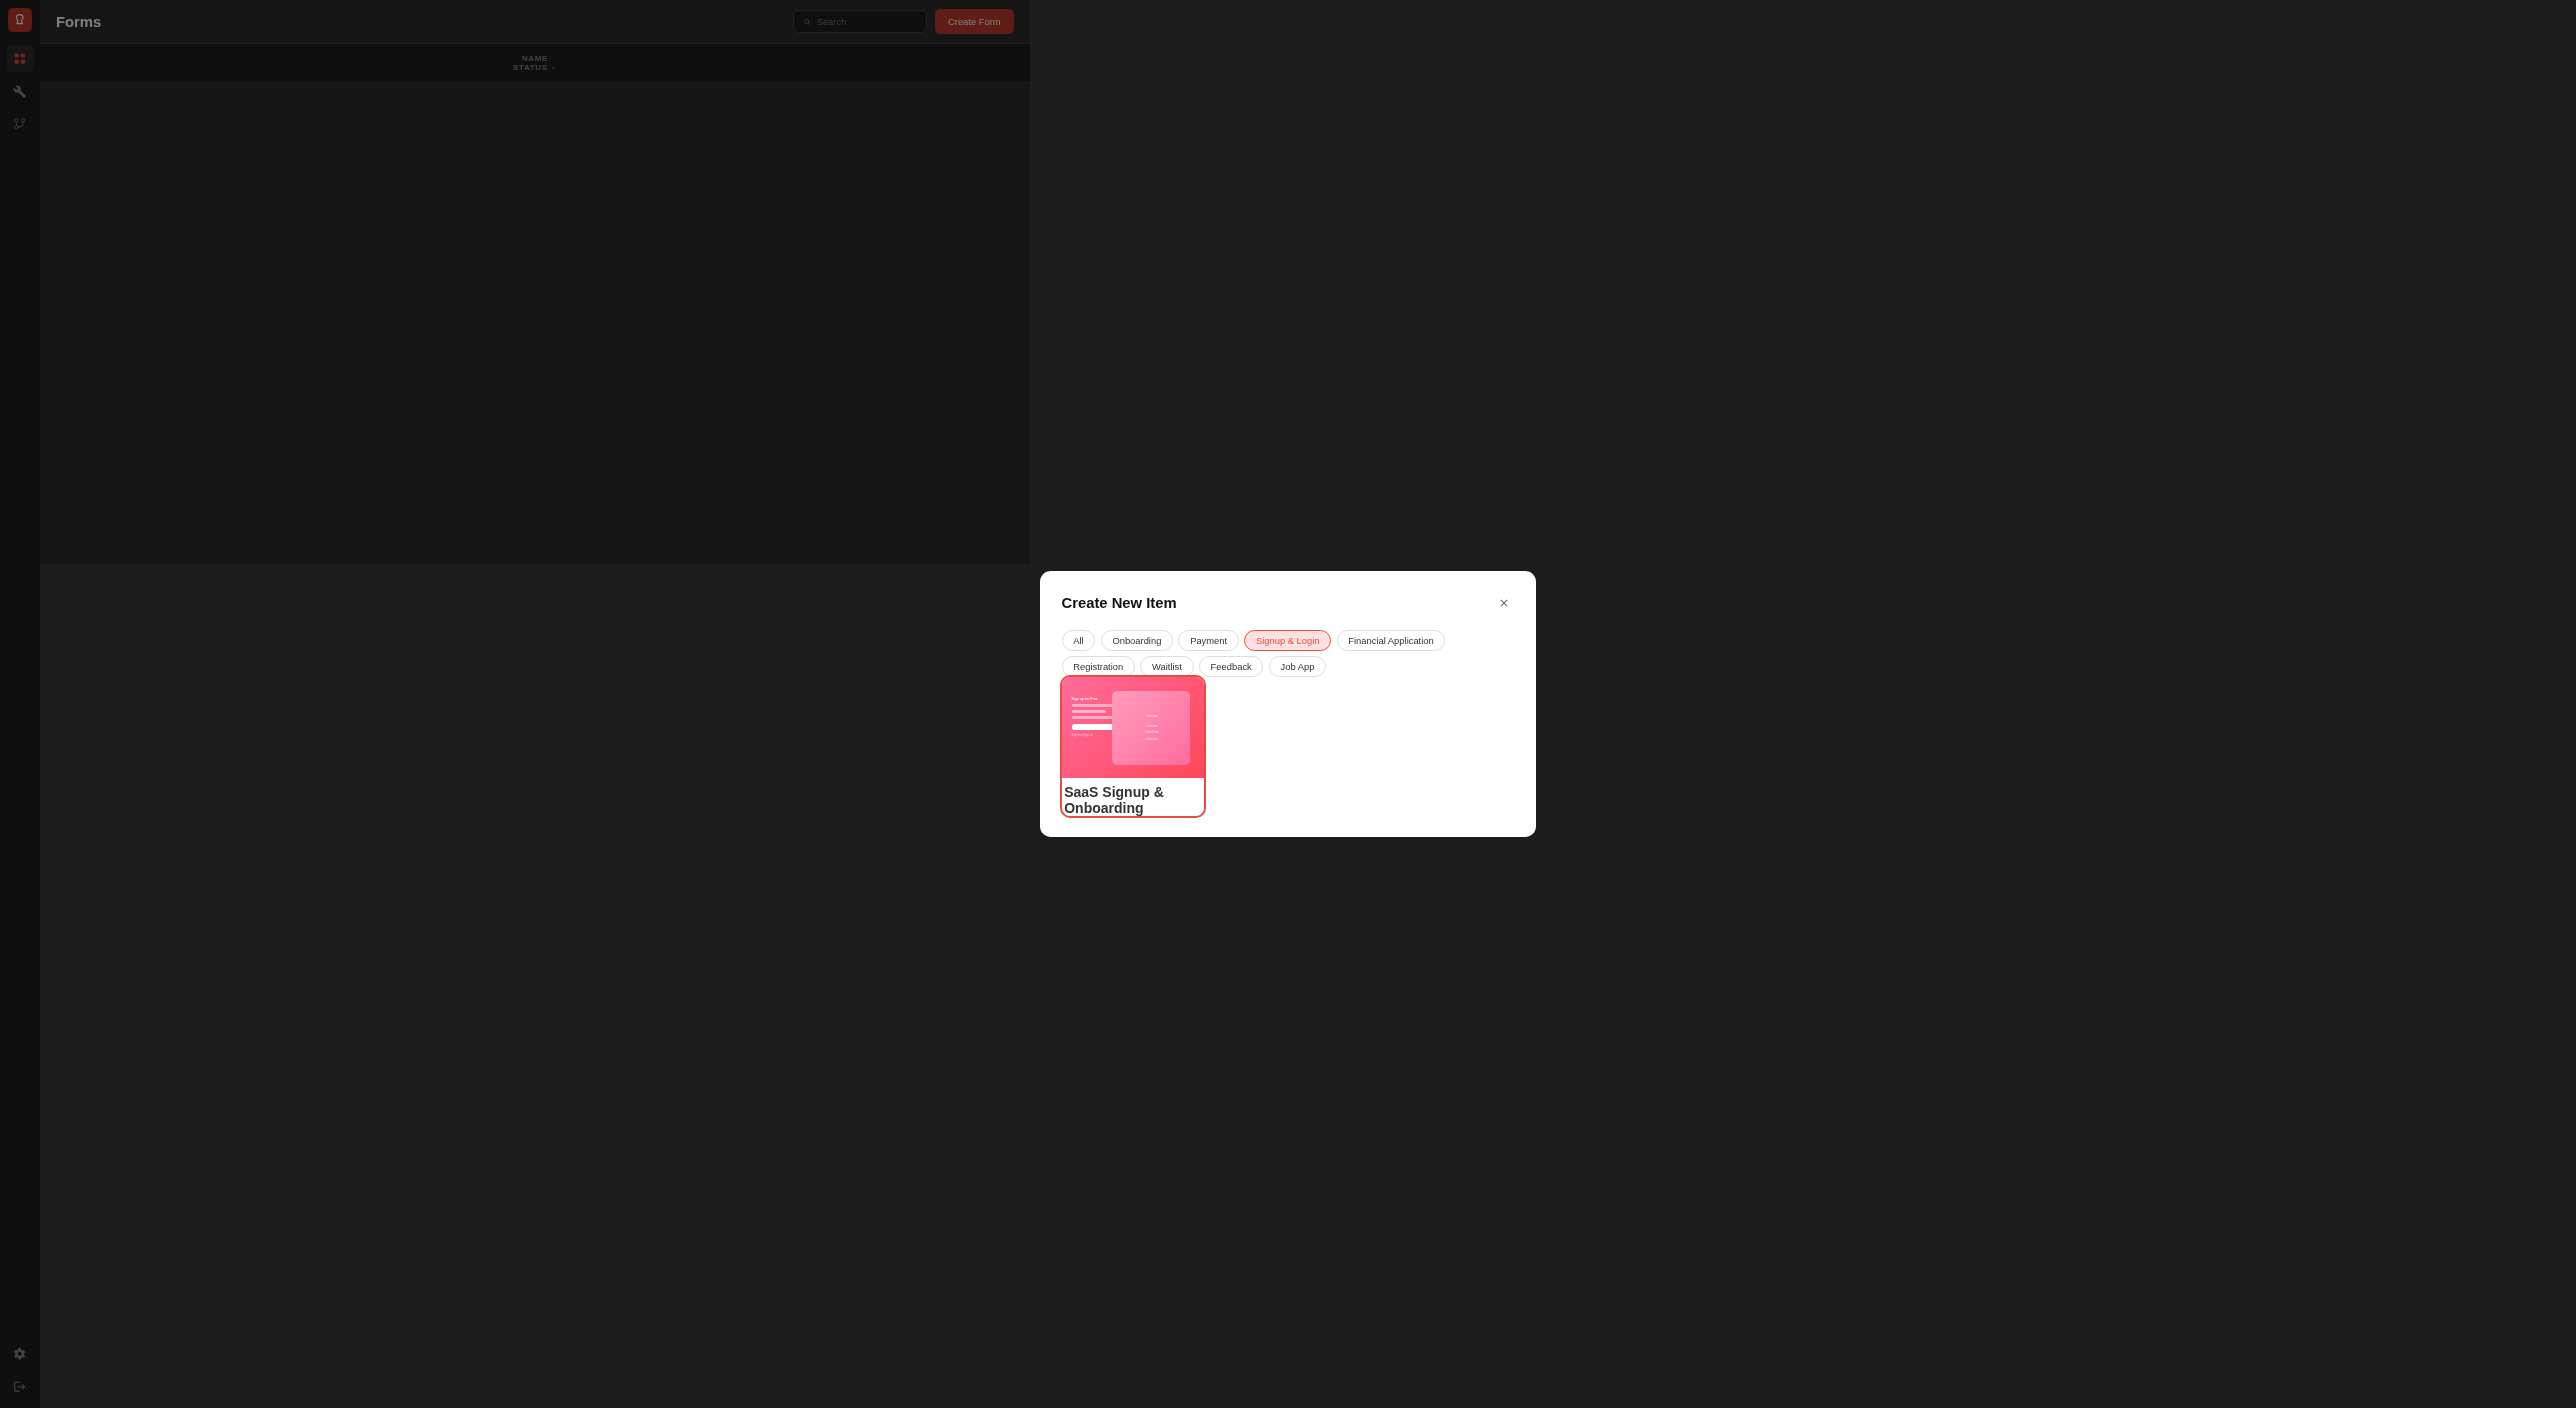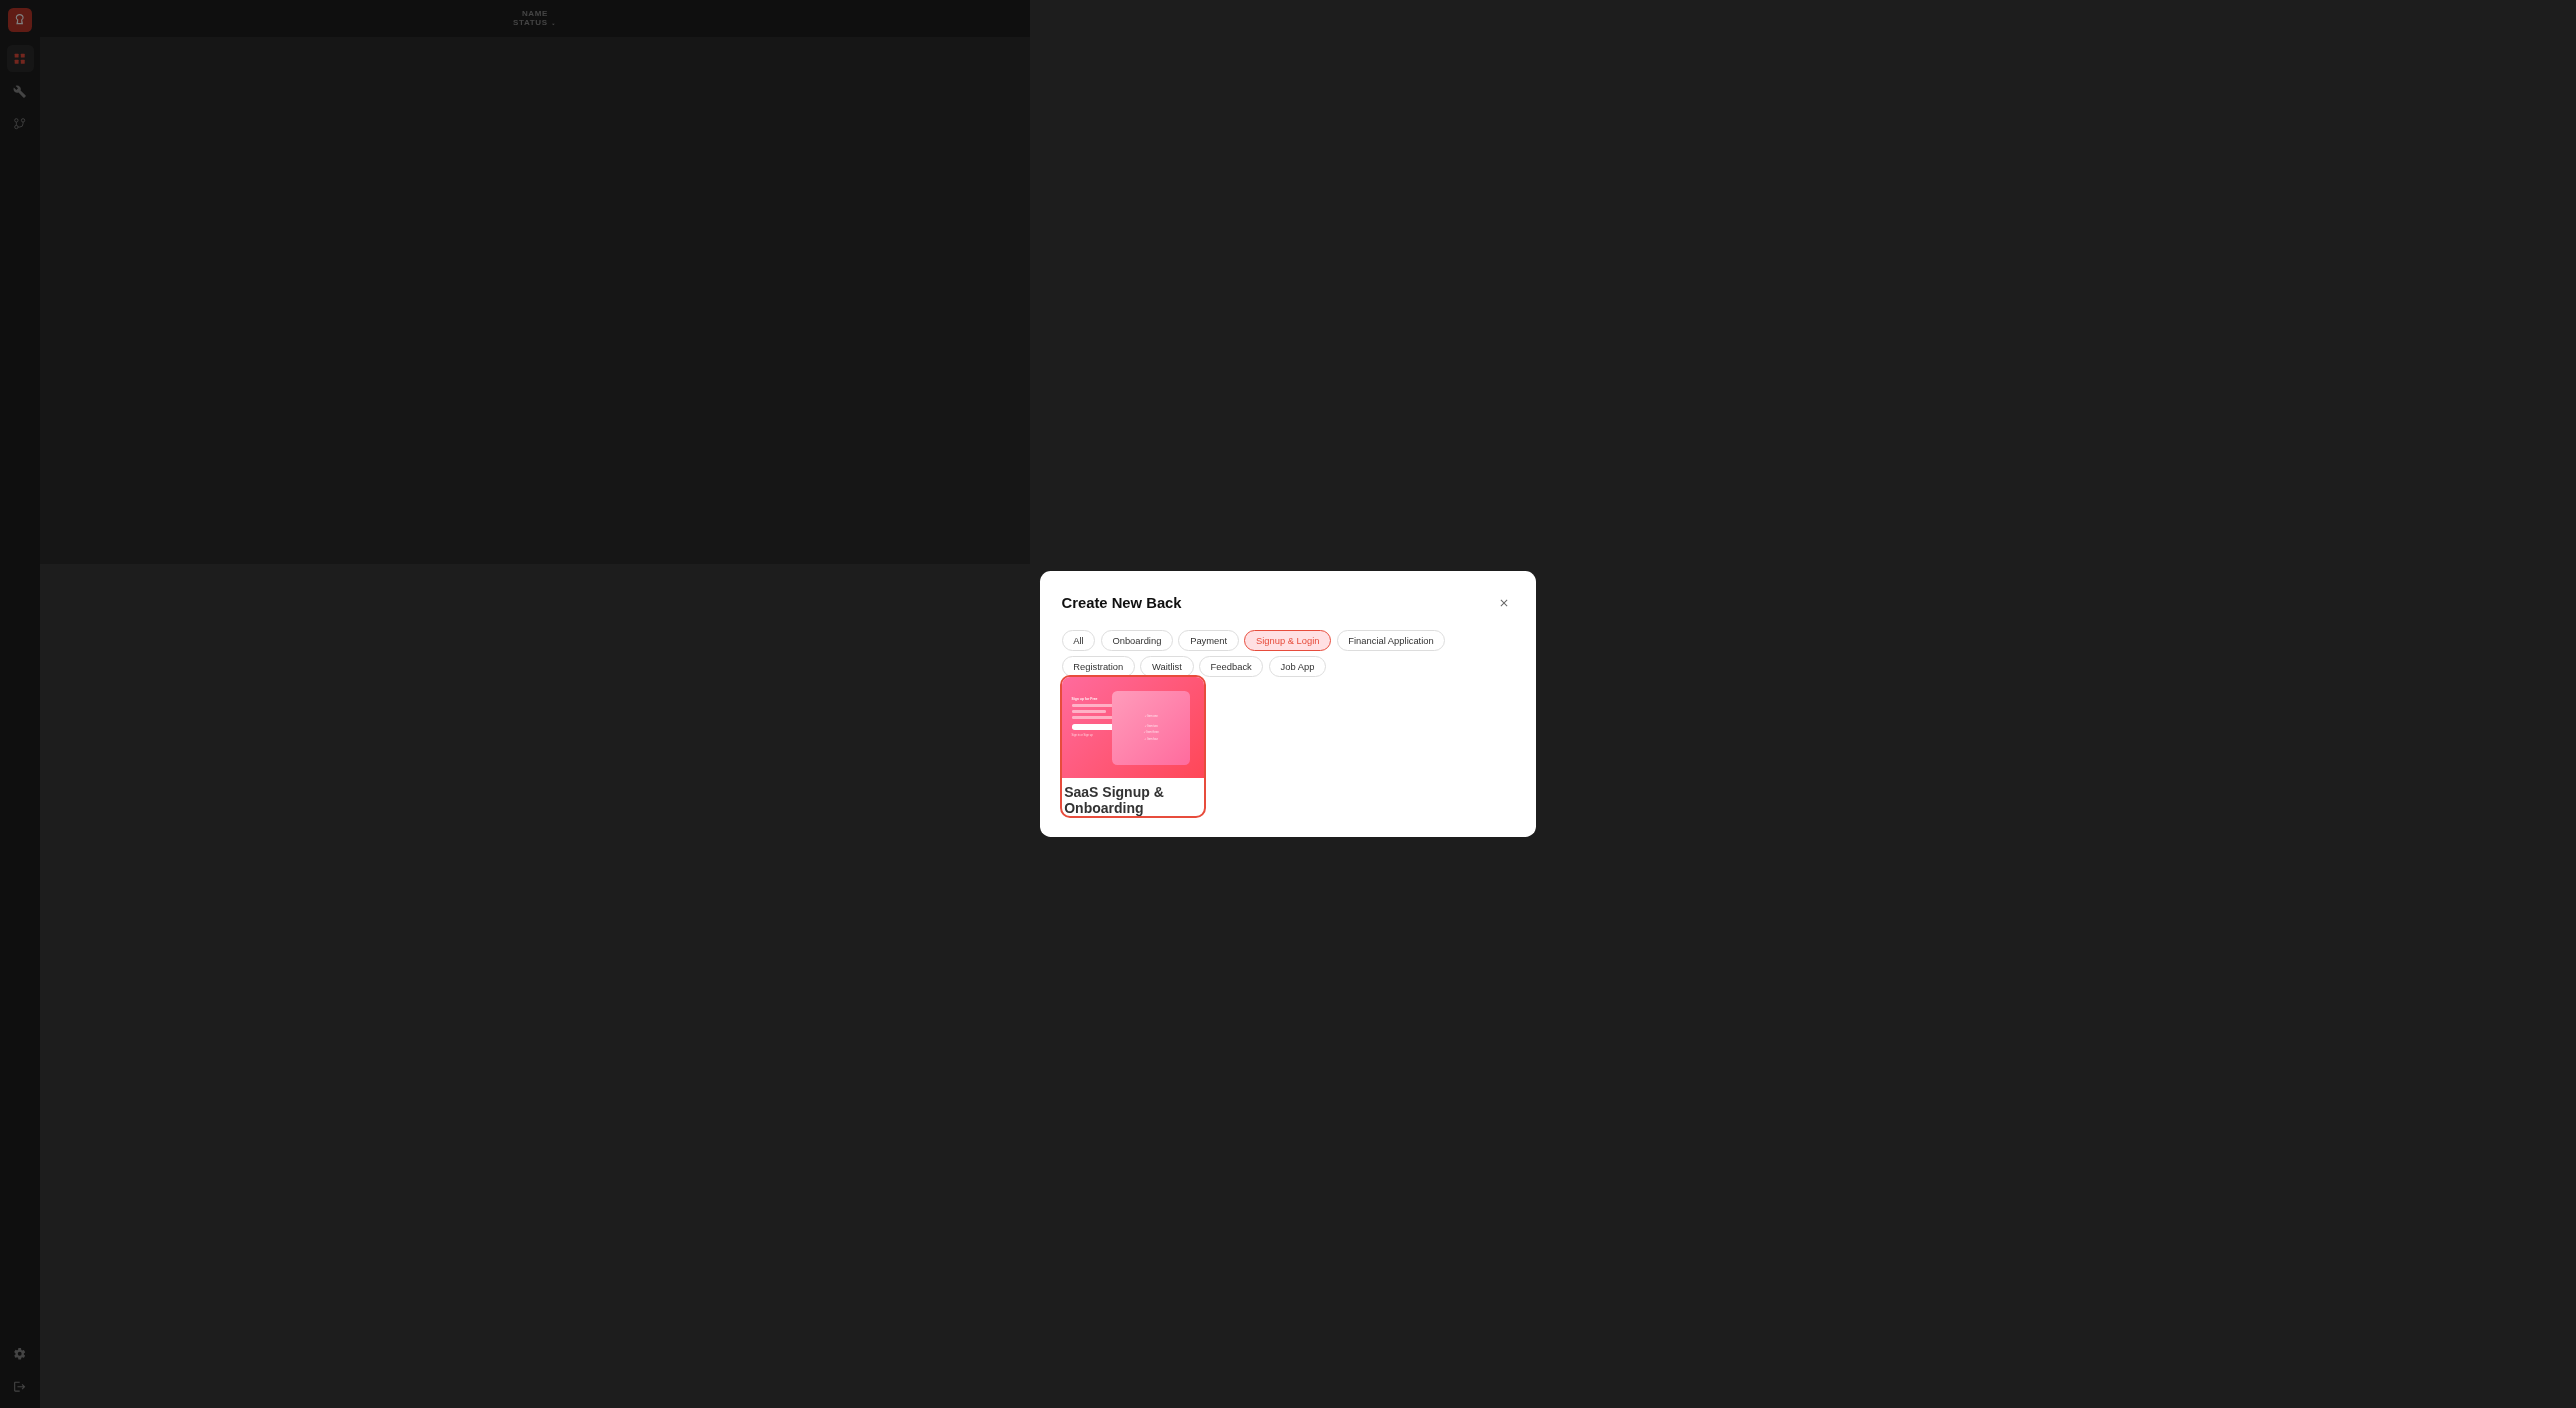--- a/index.html
+++ b/index.html
@@ -410,37 +410,49 @@
     <div class="sidebar-icon">
       <svg viewBox="0 0 24 24" fill="currentColor">
         <path d="M17 7l-1.41 1.41L18.17 11H8v2h10.17l-2.58 2.58L17 17l5-5zM4 5h8V3H4c-1.1 0-2 .9-2 2v14c0 1.1.9 2 2 2h8v-2H4V5z"></path>
       </svg>
     </div>
   </div>
 </div>
 
 <div class="main">
 
+  <div class="header">
+    <h1 class="header-title">Forms</h1>
+    <div class="header-actions">
+      <div class="search-box">
+        <svg viewBox="0 0 24 24">
+          <path d="M21 21l-4.35-4.35M17 11A6 6 0 1 1 5 11a6 6 0 0 1 12 0z" stroke="#888" stroke-width="2" fill="none" stroke-linecap="round"></path>
+        </svg>
+        <input type="text" style="background: none; border: none; outline: none; color: rgb(136, 136, 136); font-size: 9.4px; width: 100%;" placeholder="Search">
+      </div>
+      <button class="create-form-btn">Create Form</button>
+    </div>
+  </div>
 
   <div class="table-header">
     <div class="table-header-name">NAME</div>
     <div class="table-header-status">
       <span>STATUS</span>
       <svg width="6.7" height="6.7" viewBox="0 0 24 24" fill="#888">
         <path d="M7 10l5 5 5-5z"></path>
       </svg>
     </div>
   </div>
 </div>
 
 <div class="overlay">
   <div class="modal">
 
     <div class="modal-header">
-      <h2 class="modal-title">Create New Back</h2>
+      <h2 class="modal-title">Create New Item</h2>
       <button class="modal-close">
         <svg width="12" height="12" viewBox="0 0 24 24" fill="#666">
           <path d="M19 6.41L17.59 5 12 10.59 6.41 5 5 6.41 10.59 12 5 17.59 6.41 19 12 13.41 17.59 19 19 17.59 13.41 12z"></path>
         </svg>
       </button>
     </div>
 
     <div class="category-filters">
       <button class="filter-tag">All</button>
       <button class="filter-tag">Onboarding</button>

